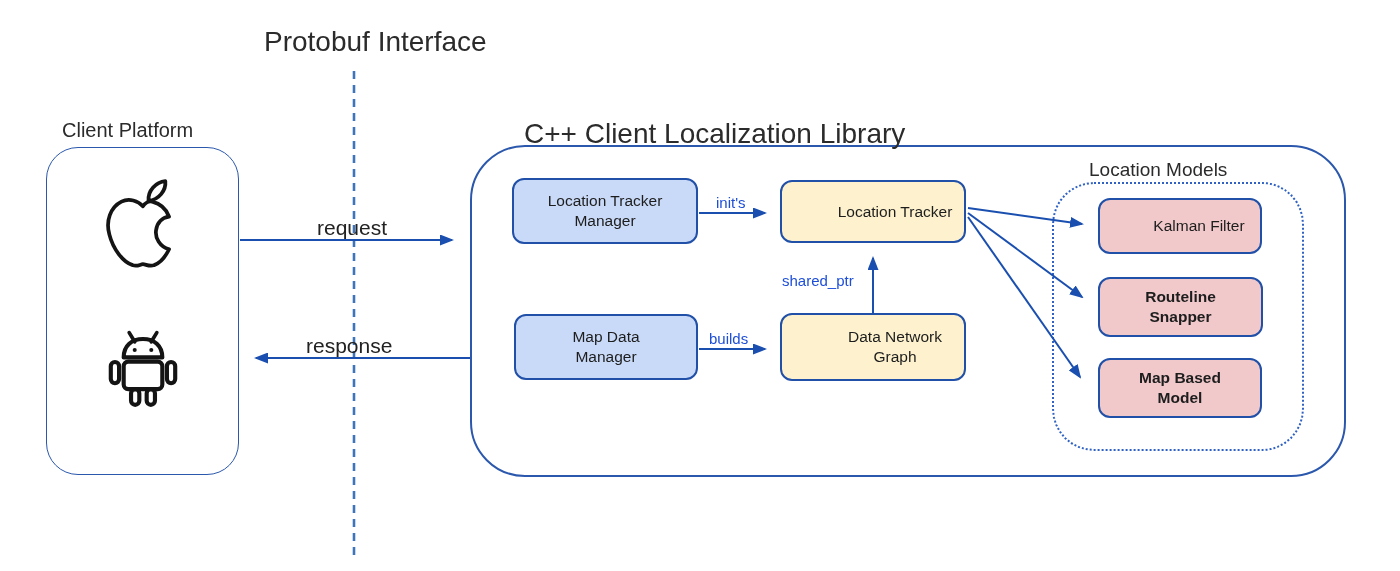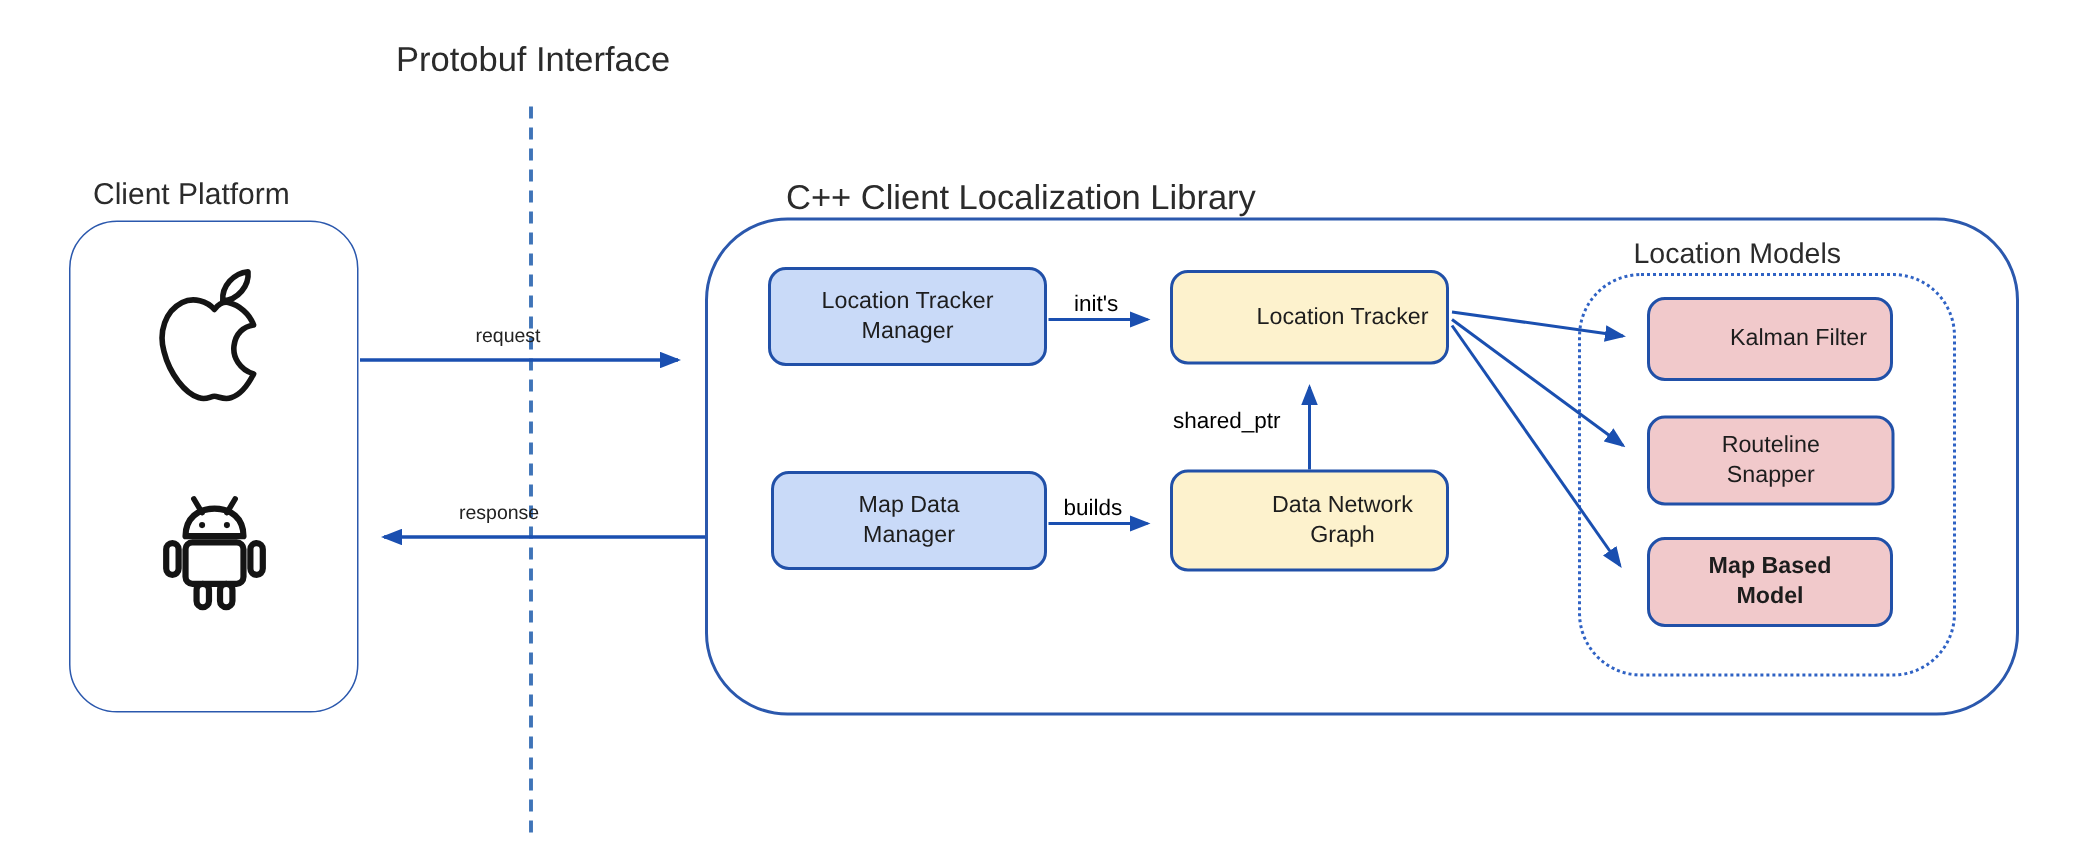--- a/index.html
+++ b/index.html
@@ -15,24 +15,24 @@
   .node{
     position:absolute;z-index:3;border:2px solid #2150a8;border-radius:12px;
     display:flex;align-items:center;justify-content:center;text-align:center;
     font-size:15.5px;line-height:1.28;color:#1d1d1d;box-sizing:border-box;
   }
   .node span{display:inline-block;}
   .fill-blue{background:#c9daf8;}
   .fill-yellow{background:#fdf2cd;padding-left:44px;}
   .fill-pink{background:#f1c9cb;}
   .title{position:absolute;z-index:3;color:#2b2b2b;white-space:nowrap;}
-  .t-lg{font-size:23px;}
+  .t-lg{font-size:28px;}
   .t-md{font-size:19px;}
-  .edge-label{position:absolute;z-index:3;font-size:15px;color:#000000;white-space:nowrap;}
-  .flow-label{position:absolute;z-index:3;font-size:13px;color:#222;white-space:nowrap;}
+  .edge-label{position:absolute;z-index:3;font-size:15px;color:#1d4ed8;white-space:nowrap;}
+  .flow-label{position:absolute;z-index:3;font-size:21px;color:#222;white-space:nowrap;}
   .icon-wrap{position:absolute;z-index:3;}
 </style>
 </head>
 <body>
 
 <div id="canvas">
 
   <svg class="overlay">
     <defs>
       <marker id="ah" markerUnits="userSpaceOnUse" markerWidth="14" markerHeight="11" refX="12" refY="5.5" orient="auto">
@@ -101,20 +101,20 @@
   </div>
   <div class="node fill-yellow" style="left:780px;top:180px;width:186px;height:63px;">
     <span style="width:160px;">Location Tracker</span>
   </div>
   <div class="node fill-yellow" style="left:780px;top:313px;width:186px;height:68px;">
     <span style="width:130px;">Data Network Graph</span>
   </div>
   <div class="node fill-pink" style="left:1098px;top:198px;width:164px;height:56px;padding-left:38px;">
     <span style="width:140px;">Kalman Filter</span>
   </div>
-  <div class="node fill-pink" style="left:1098px;top:277px;width:165px;height:60px;">
+  <div class="node fill-pink" style="left:1098px;top:277px;width:165px;height:60px;font-weight:bold;">
     <span style="width:90px;">Routeline Snapper</span>
   </div>
   <div class="node fill-pink" style="left:1098px;top:358px;width:164px;height:60px;font-weight:bold;">
     <span style="width:110px;">Map Based Model</span>
   </div>
 
 </div>
 
 </body></html>

